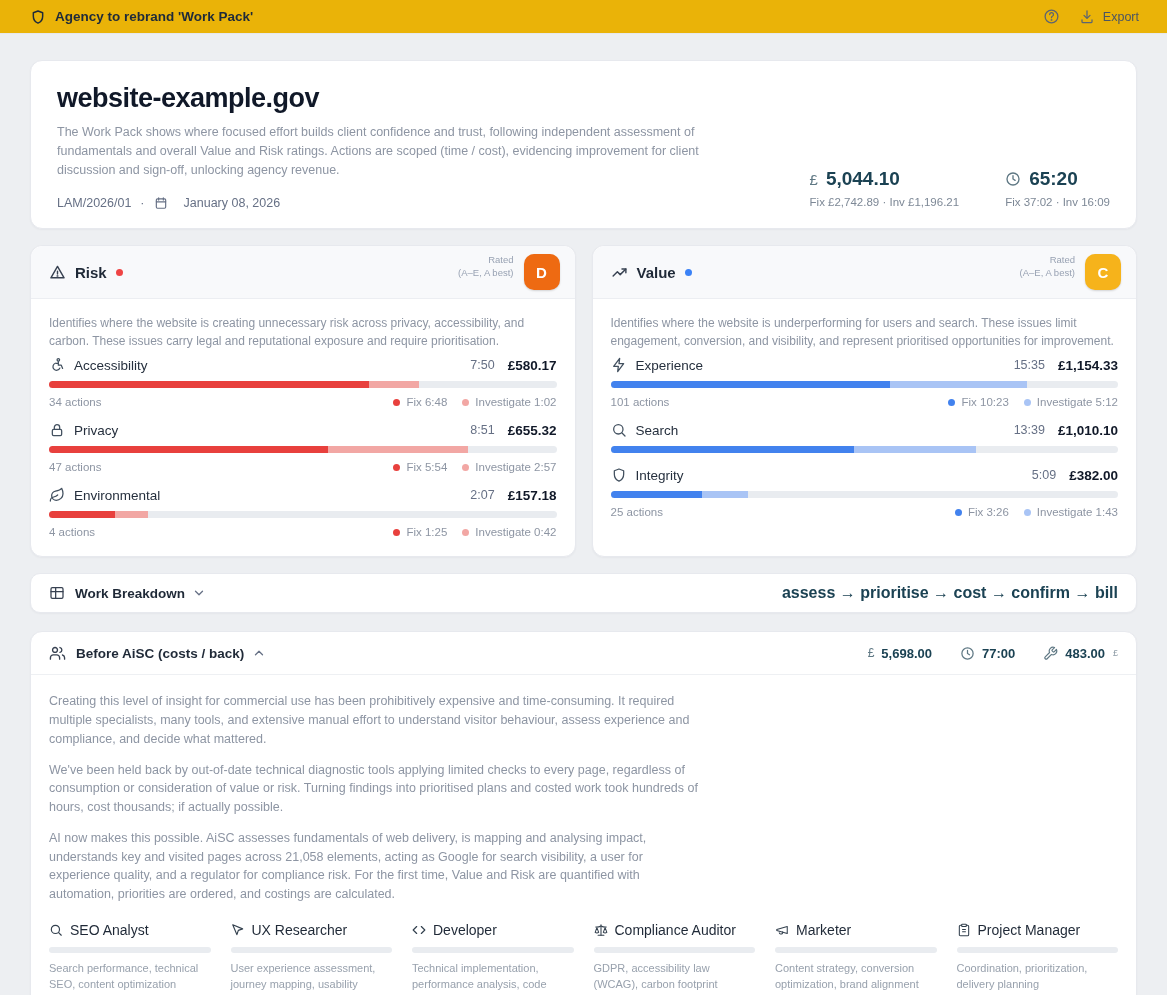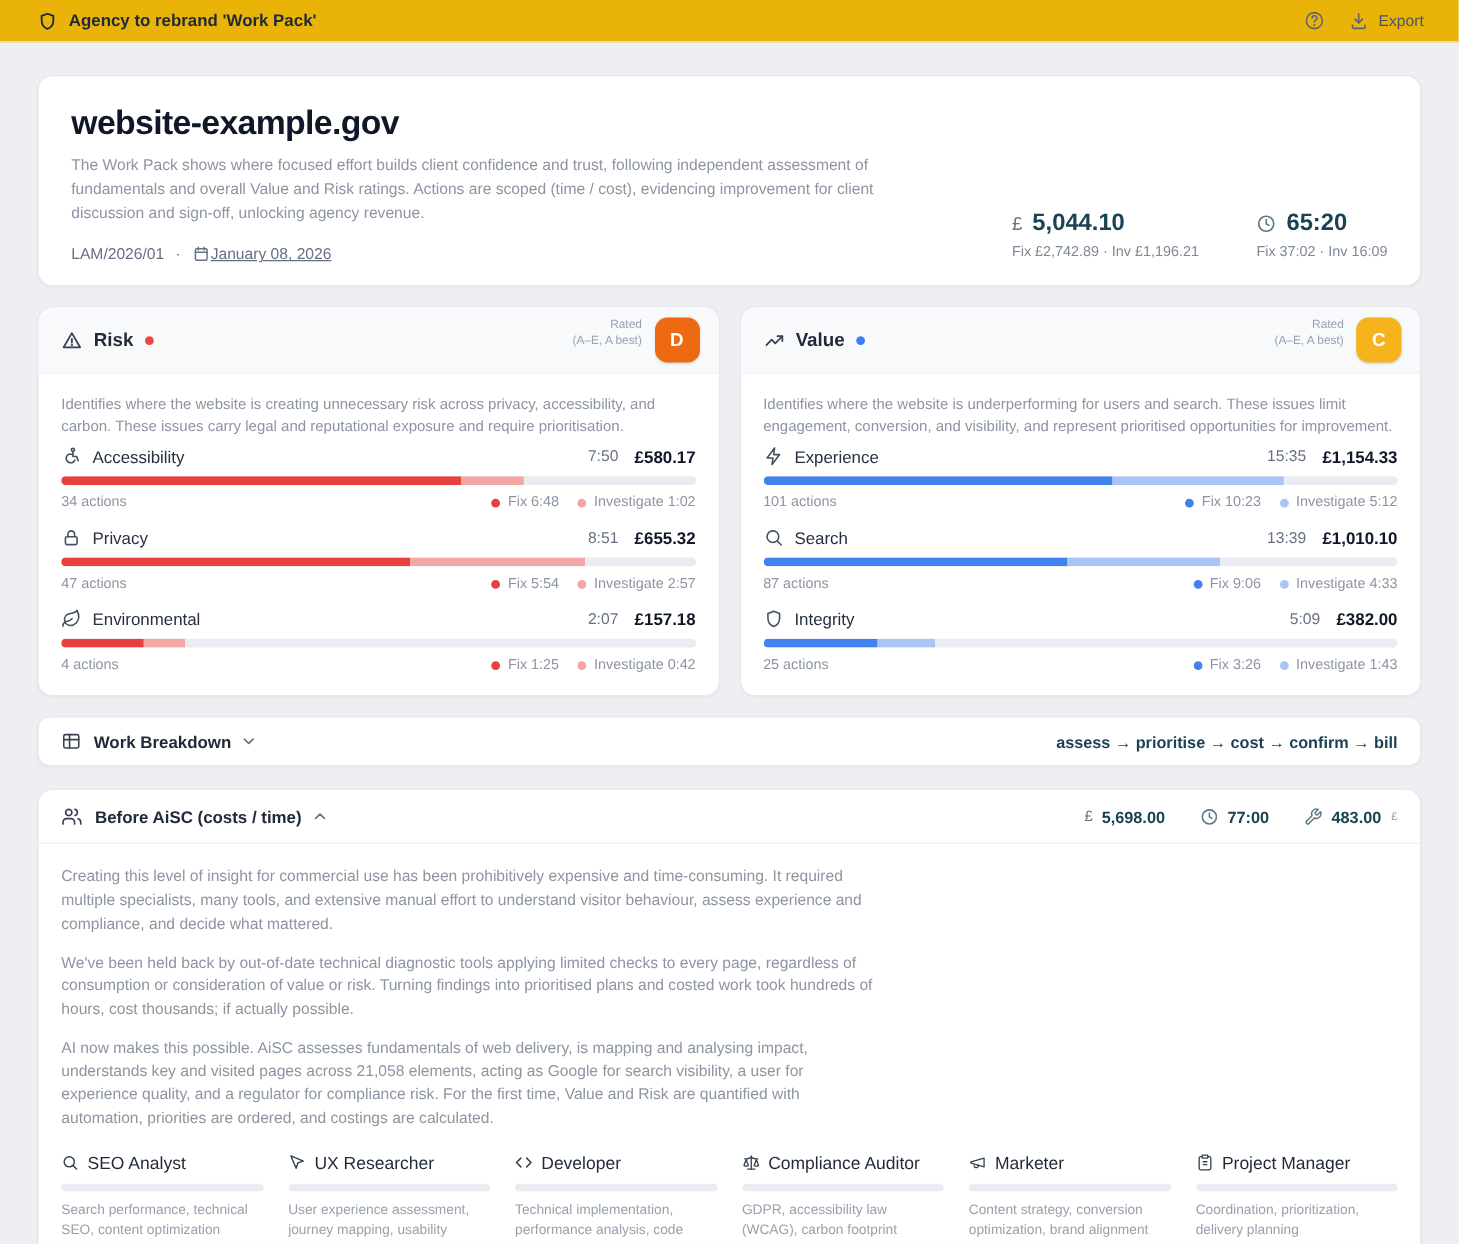--- a/index.html
+++ b/index.html
@@ -30,21 +30,21 @@
   .card {
     background:#fff; border:1px solid #e7e9ee; border-radius:12px;
     box-shadow: 0 1px 2px rgba(16,24,40,.04);
   }
 
   
   .header-card { display:flex; justify-content:space-between; padding:22px 26px 18px; margin-bottom:16px; }
   .site-title { font-size:27px; font-weight:bold; color:#101828; letter-spacing:-.5px; margin-bottom:9px; }
   .site-desc { width:648px; font-size:12.5px; color:#8d95a3; line-height:1.5; margin-bottom:17px; }
   .meta-row { display:flex; align-items:center; gap:9px; font-size:12.5px; color:#667085; }
-  .meta-date { display:flex; align-items:center; gap:1px;text-decoration:underline; }
+  .meta-date { display:flex; align-items:center; gap:16px; }
   .header-stats { display:flex; gap:46px; align-self:flex-end; padding-bottom:2px; white-space:nowrap; }
   .stat-value { display:flex; align-items:center; gap:8px; font-size:19px; font-weight:bold; color:#1b4253; }
   .stat-currency { font-size:15px; font-weight:normal; color:#5f7884; }
   .stat-sub { font-size:11.5px; color:#7d8896; margin-top:6px; }
 
   
   .cards-row { display:flex; gap:16px; margin-bottom:16px; }
   .assess-card { flex:1; display:flex; flex-direction:column; }
   .assess-head {
     display:flex; align-items:center; padding:8px 15px 8px 18px; min-height:49px;
@@ -70,21 +70,21 @@
   .bar { height:7px; border-radius:4px; background:#e9ecf0; display:flex; overflow:hidden; }
   .bar-seg { height:100%; }
   .metric-sub { display:flex; align-items:flex-start; margin-top:8px; font-size:11.5px; color:#8d95a3; }
   .legend { margin-left:auto; display:flex; gap:15px; }
   .legend-item { display:flex; align-items:center; gap:6px; }
   .legend-dot { width:7px; height:7px; border-radius:50%; }
 
   
   .wb-card { display:flex; align-items:center; height:40px; padding:0 18px; margin-bottom:18px; border-radius:10px; cursor:pointer; }
   .wb-title { font-size:13.5px; font-weight:bold; color:#1f2937; margin:0 7px 0 10px; }
-  .wb-flow { margin-left:auto; font-size:13px; font-weight:bold; color:#1b4253; }
+  .wb-flow { margin-left:auto; font-size:16px; font-weight:bold; color:#1b4253; }
 
   
   .before-head { display:flex; align-items:center; padding:10px 18px; border-bottom:1px solid #eef0f3; min-height:43px; cursor:pointer; }
   .before-title { font-size:13.5px; font-weight:bold; color:#1f2937; margin:0 8px 0 10px; }
   .before-stats { margin-left:auto; display:flex; align-items:center; gap:28px; }
   .bstat { display:flex; align-items:center; gap:7px; font-size:13px; font-weight:bold; color:#1b4253; }
   .bstat .sym { font-size:12px; font-weight:normal; color:#5f7884; }
   .bstat sup { font-size:9px; color:#8a98a3; font-weight:normal; margin-left:1px; }
   .before-body { padding:17px 18px 6px; }
   .before-body p { max-width:650px; font-size:12.5px; color:#8d95a3; line-height:1.5; margin-bottom:12px; }
@@ -340,33 +340,20 @@
             <span class="metric-name">Search</span>
             <span class="metric-nums">
                 <span class="metric-time">13:39</span>
                 <span class="metric-cost">£1,010.10</span>
               </span>
           </div>
           <div class="bar">
             <span class="bar-seg" style="width: 48%; background: rgb(66, 130, 238);"></span>
             <span class="bar-seg" style="width: 24%; background: rgb(169, 196, 245);"></span>
           </div>
-          <div class="metric-sub">
-            <span>87 actions</span>
-            <span class="legend">
-              <span class="legend-item">
-                  <span class="legend-dot" style="background: rgb(66, 130, 238);"></span>
-                  <span>Fix 9:06</span>
-                </span>
-              <span class="legend-item">
-                  <span class="legend-dot" style="background: rgb(169, 196, 245);"></span>
-                  <span>Investigate 4:33</span>
-                </span>
-            </span>
-          </div>
         </div>
 
         <div class="metric">
           <div class="metric-top">
             <svg width="16" height="16" viewBox="0 0 24 24" fill="none" stroke="#42505f" stroke-width="1.9" stroke-linecap="round" stroke-linejoin="round">
                 <path d="M12 3l7 2.6v5.4c0 4.6-3 8.7-7 10.2-4-1.5-7-5.6-7-10.2V5.6z"></path>
               </svg>
             <span class="metric-name">Integrity</span>
             <span class="metric-nums">
                 <span class="metric-time">5:09</span>
@@ -408,21 +395,21 @@
   </div>
 
   <div class="card">
     <div class="before-head">
       <svg width="17" height="17" viewBox="0 0 24 24" fill="none" stroke="#374151" stroke-width="1.9" stroke-linecap="round" stroke-linejoin="round">
           <path d="M15 20v-2a4 4 0 0 0-4-4H6a4 4 0 0 0-4 4v2"></path>
           <circle cx="8.5" cy="7" r="3.5"></circle>
           <path d="M22 20v-2a4 4 0 0 0-3-3.85"></path>
           <path d="M15.5 3.6a3.5 3.5 0 0 1 0 6.8"></path>
         </svg>
-      <span class="before-title">Before AiSC (costs / time)</span>
+      <span class="before-title">Before AiSC (costs / back)</span>
       <svg width="14" height="14" viewBox="0 0 24 24" fill="none" stroke="#667085" stroke-width="2.2" stroke-linecap="round" stroke-linejoin="round">
           <path d="m6 15 6-6 6 6"></path>
         </svg>
       <span class="before-stats">
         <span class="bstat">
           <span class="sym">£</span>
           <span>5,698.00</span>
         </span>
         <span class="bstat">
           <svg width="15" height="15" viewBox="0 0 24 24" fill="none" stroke="#5f7884" stroke-width="2" stroke-linecap="round">

